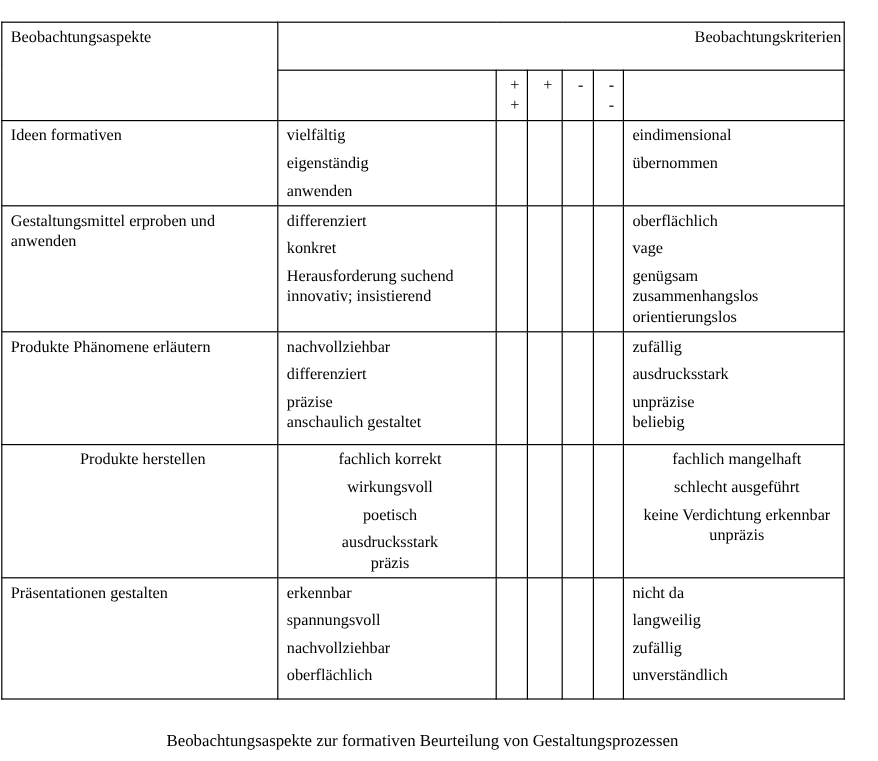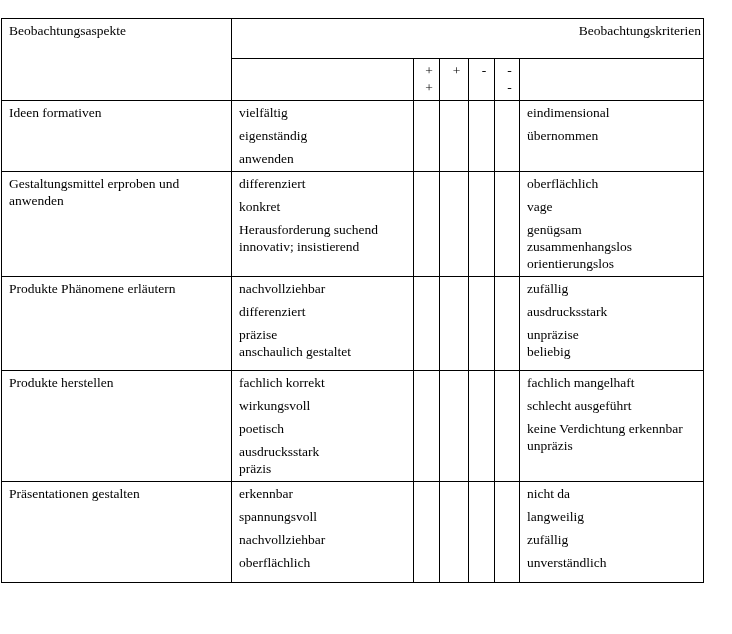--- a/index.html
+++ b/index.html
@@ -48,21 +48,21 @@
   td.mark-h {
     text-align: center;
     padding: 1px 0 0 0;
     line-height: 18px;
     font-size: 13.5px;
   }
   
   tr.r0 { height: 70px; }
   tr.r1 { height: 103px; }
   tr.r2 { height: 94px; }
-  tr.r3 { height: 111px; }
+  tr.r3 { height: 111px; text-align: center; }
   tr.r4 { height: 101px; }
   td.aspect {
     font-size: 14px;
     line-height: 19px;
     padding-right: 6px;
   }
   td.mark-col { padding: 0; }
   .para { margin: 0 0 6px 0; }
   .para:last-child { margin-bottom: 0; }
   .line { white-space: nowrap; }
@@ -270,13 +270,14 @@
               <div class="line">zufällig</div>
             </div>
         <div class="para">
               <div class="line">unverständlich</div>
             </div>
       </td>
     </tr>
   </tbody>
     </table>
 
+  <div class="caption">Beobachtungsaspekte zur formativen Beurteilung von Gestaltungsprozessen</div>
 </div>
 
 </body></html>

